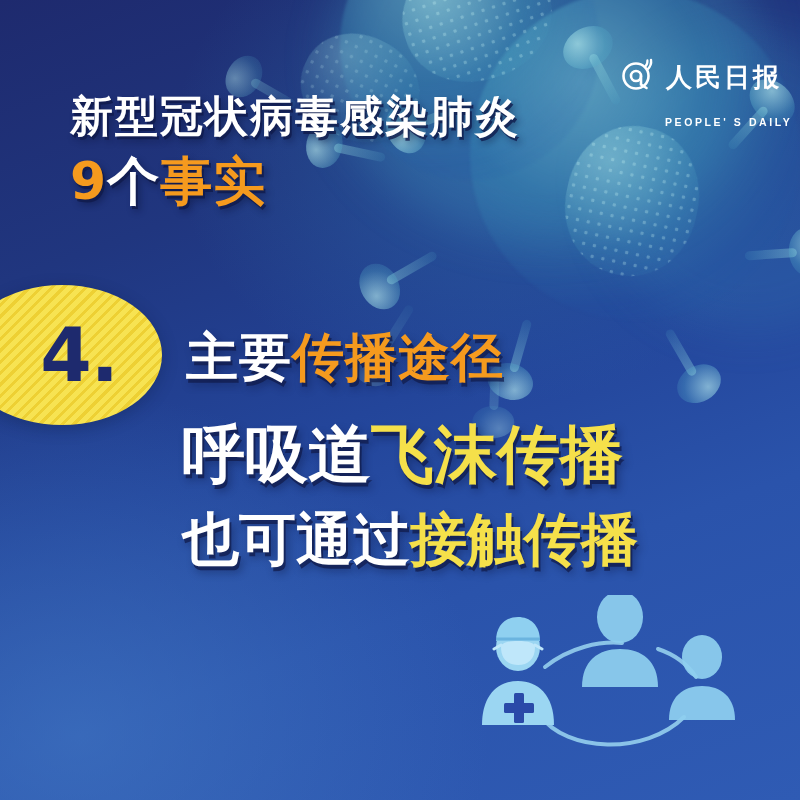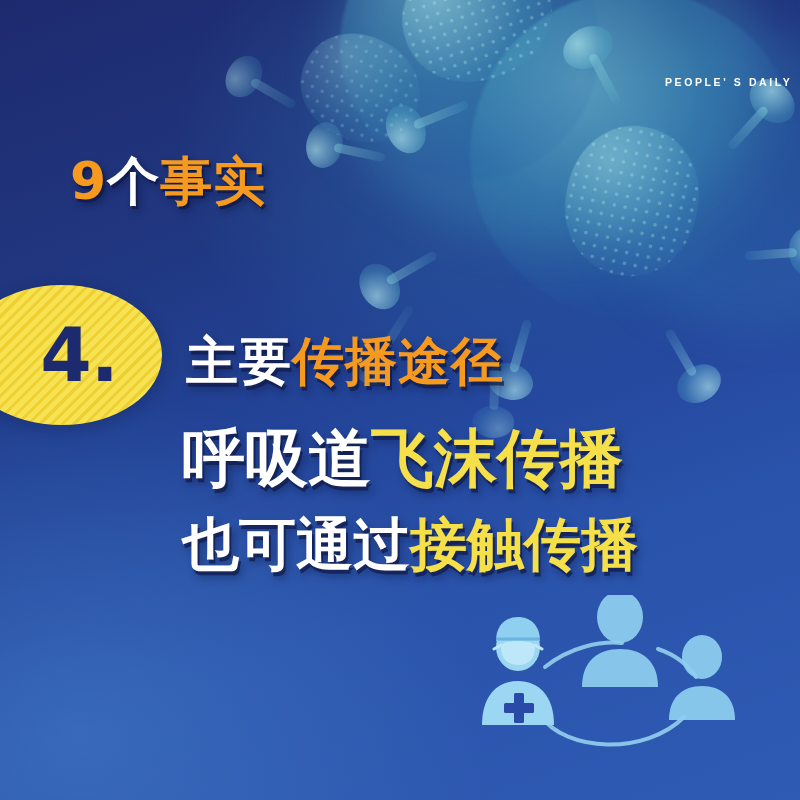--- a/index.html
+++ b/index.html
@@ -93,21 +93,21 @@
   }
   .badge-num{
     font-family:"DejaVu Sans","Liberation Sans",sans-serif;
     font-size:74px;font-weight:700;color:#1e2a6e;line-height:1;
     margin-left:34px;letter-spacing:-1px;
   }
 
   
   .line{
     position:absolute;white-space:nowrap;line-height:1;
-    font-family:Liberation Serif, serif;
+    font-family:Liberation Mono, monospace;
     font-weight:700;
   }
   .line-1{left:186px;top:336px;font-size:52px;letter-spacing:1px;
     text-shadow:2px 4px 0 rgba(16,26,74,.72), 4px 6px 8px rgba(8,16,52,.40);}
   .line-2{left:182px;top:428px;font-size:63px;letter-spacing:0px;
     text-shadow:2px 4px 0 rgba(16,26,74,.72), 4px 6px 9px rgba(8,16,52,.40);}
   .line-3{left:182px;top:516px;font-size:57px;letter-spacing:0px;
     text-shadow:2px 4px 0 rgba(16,26,74,.72), 4px 6px 9px rgba(8,16,52,.40);}
 
   
@@ -171,23 +171,36 @@
       <div class="stalk" style="height:64px;"></div>
         <div class="knob" style="width:42px;height:32px;"></div>
       </div>
     <div class="spike" style="left:386px;top:216px;width:50px;height:90px;transform:rotate(212deg);opacity:.5;">
       <div class="stalk" style="height:62px;"></div>
         <div class="knob" style="width:40px;height:30px;"></div>
       </div>
   </div>
 
   <div class="logo">
+    <div class="logo-row">
+      <span class="at-wrap">
+        <svg width="40" height="40" viewBox="0 0 40 40" aria-hidden="true">
+          <circle cx="17" cy="19" r="12.5" fill="none" stroke="#ffffff" stroke-width="2.6"></circle>
+          <circle cx="17" cy="19" r="5" fill="none" stroke="#ffffff" stroke-width="2.6"></circle>
+          <path d="M22 19 L22 27.5 L27.5 31" fill="none" stroke="#ffffff" stroke-width="2.6" stroke-linecap="round"></path>
+          <path d="M28.5 12.5 C31.5 9.5 32.5 6 32 3" fill="none" stroke="#ffffff" stroke-width="2.4" stroke-linecap="round"></path>
+          <path d="M26 10 C28 8 28.7 5.6 28.4 3.4" fill="none" stroke="#ffffff" stroke-width="2.2" stroke-linecap="round"></path>
+        </svg>
+      </span>
+      <span class="logo-cn">人民日报</span>
+    </div>
     <div class="logo-en">PEOPLE' S DAILY</div>
   </div>
 
+  <div class="head-title">新型冠状病毒感染肺炎</div>
 
   <div class="head-sub">
     <span class="c-orange">9</span><span class="c-white">个</span><span class="c-orange">事实</span>
   </div>
 
   <div class="badge">
     <span class="badge-num">4.</span>
   </div>
 
   <div class="line line-1">

